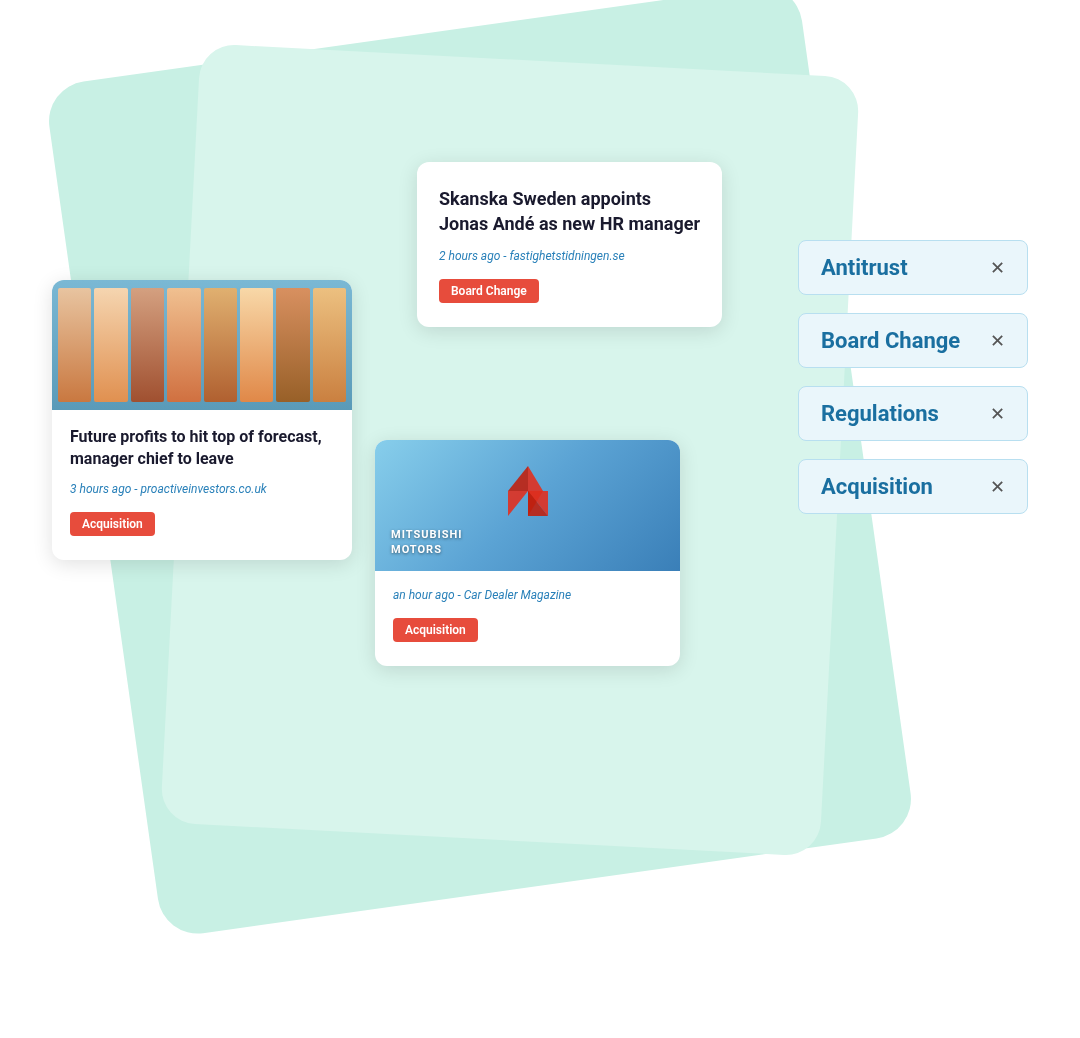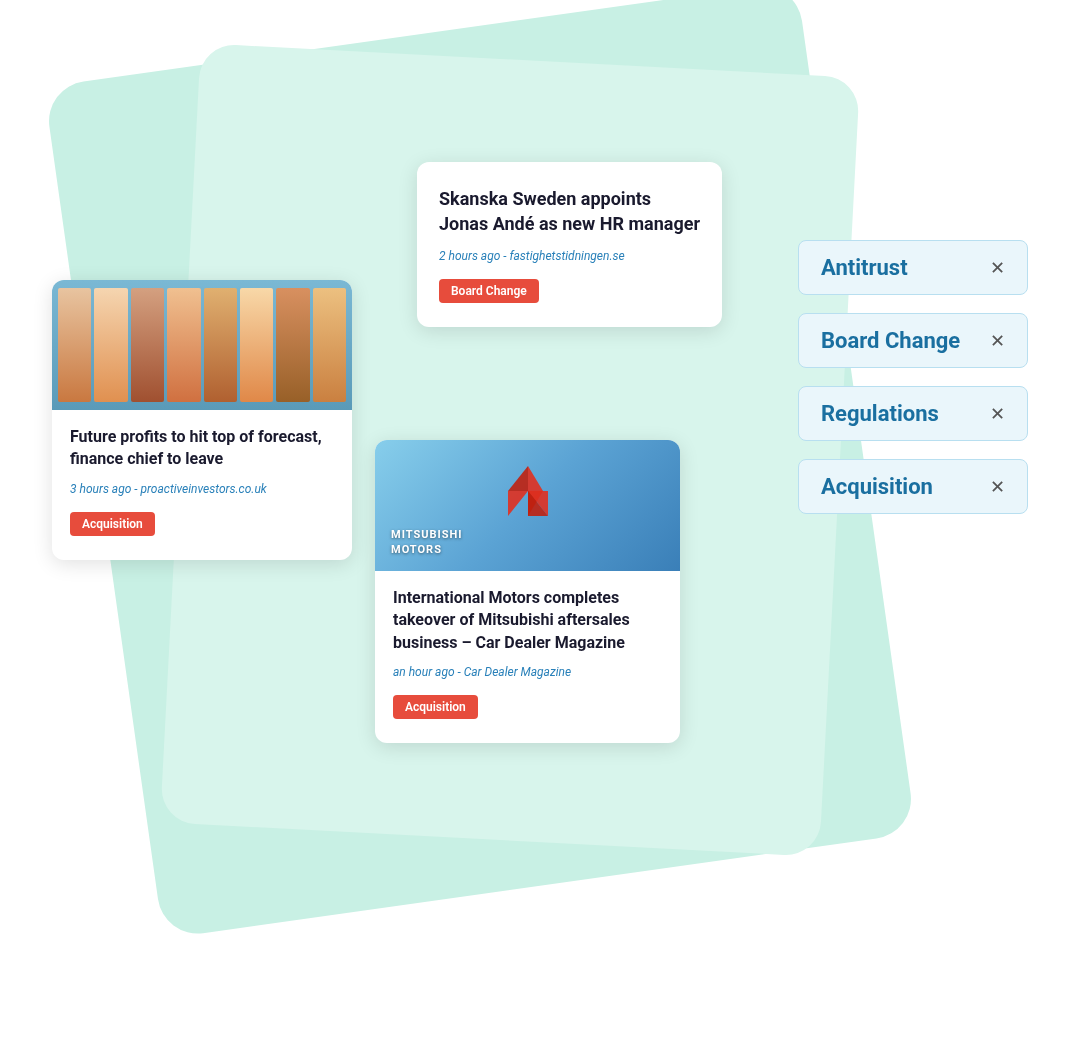--- a/index.html
+++ b/index.html
@@ -230,21 +230,21 @@
           <div class="magazine-item" style="background: linear-gradient(180deg, #f5d5b0, #e09050);"></div>
           <div class="magazine-item" style="background: linear-gradient(180deg, #d4a080, #a05030);"></div>
           <div class="magazine-item" style="background: linear-gradient(180deg, #f0c090, #d07040);"></div>
           <div class="magazine-item" style="background: linear-gradient(180deg, #e0b070, #b06030);"></div>
           <div class="magazine-item" style="background: linear-gradient(180deg, #f8d8a8, #e08848);"></div>
           <div class="magazine-item" style="background: linear-gradient(180deg, #d89060, #986028);"></div>
           <div class="magazine-item" style="background: linear-gradient(180deg, #ecc080, #ca8040);"></div>
         </div>
       </div>
       <div class="card-body">
-        <div class="card-title">Future profits to hit top of forecast, finance chief to leave</div>
+        <div class="card-title">Future profits to hit top of forecast, manager chief to leave</div>
         <div class="card-meta">3 hours ago - proactiveinvestors.co.uk</div>
         <span class="tag tag-acquisition">Acquisition</span>
       </div>
     </div>
 
     <div class="article-card card-middle-top">
       <div class="card-title">Skanska Sweden appoints Jonas Andé as new HR manager</div>
       <div class="card-meta">2 hours ago - fastighetstidningen.se</div>
       <span class="tag tag-board-change">Board Change</span>
     </div>
@@ -260,21 +260,20 @@
           <polygon points="25,30 45,30 25,55" fill="#e03020" opacity="0.9"></polygon>
           <polygon points="45,30 65,30 65,55" fill="#e03020" opacity="0.9"></polygon>
           <polygon points="45,55 65,55 45,30" fill="#c02010" opacity="0.9"></polygon>
         </svg>
         <div class="mitsubishi-brand">
           <div>MITSUBISHI</div>
           <div>MOTORS</div>
         </div>
       </div>
       <div class="card-body">
-        <div class="card-title">International Motors completes takeover of Mitsubishi aftersales business – Car Dealer Magazine</div>
         <div class="card-meta">an hour ago - Car Dealer Magazine</div>
         <span class="tag tag-acquisition">Acquisition</span>
       </div>
     </div>
 
     <div class="filter-tags-area">
 
       <div class="filter-tag">
         <span class="filter-tag-label">Antitrust</span>
         <span class="filter-tag-close">✕</span>

